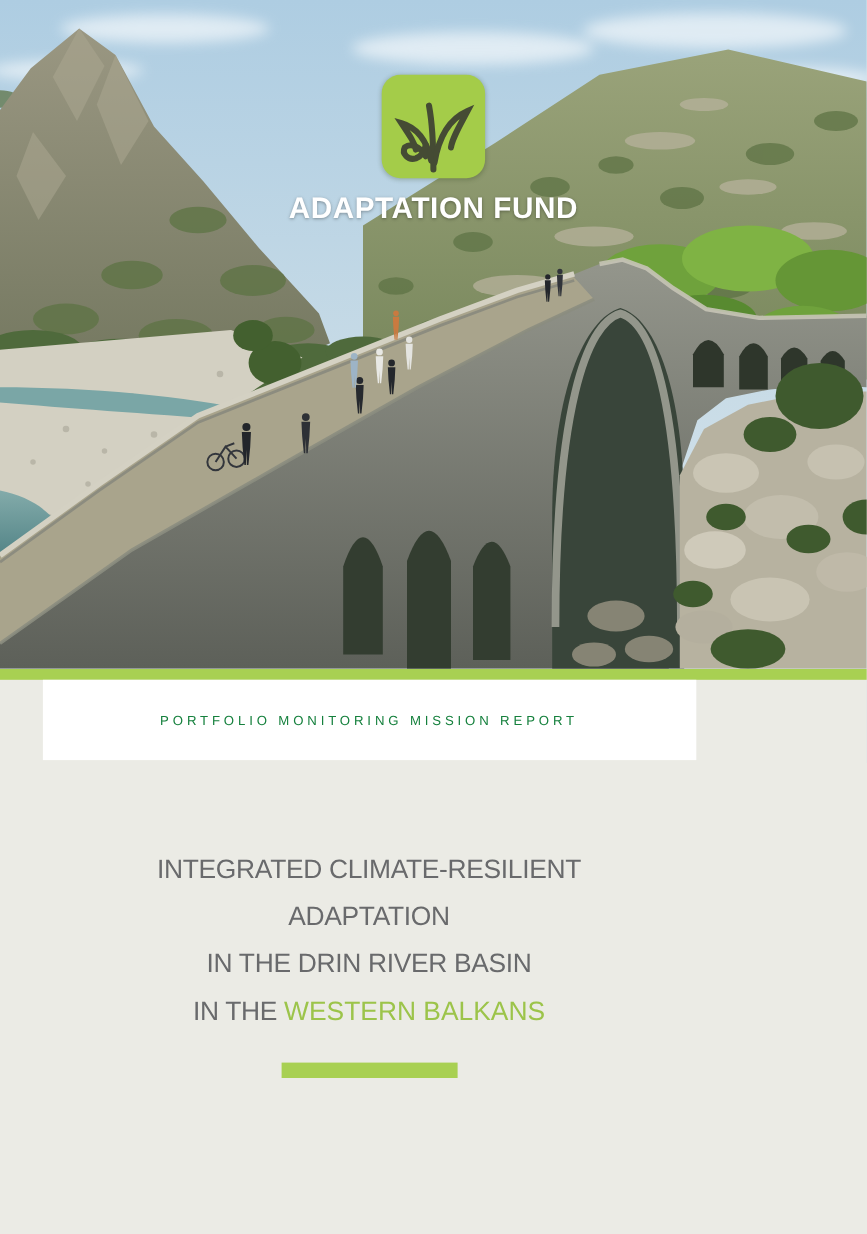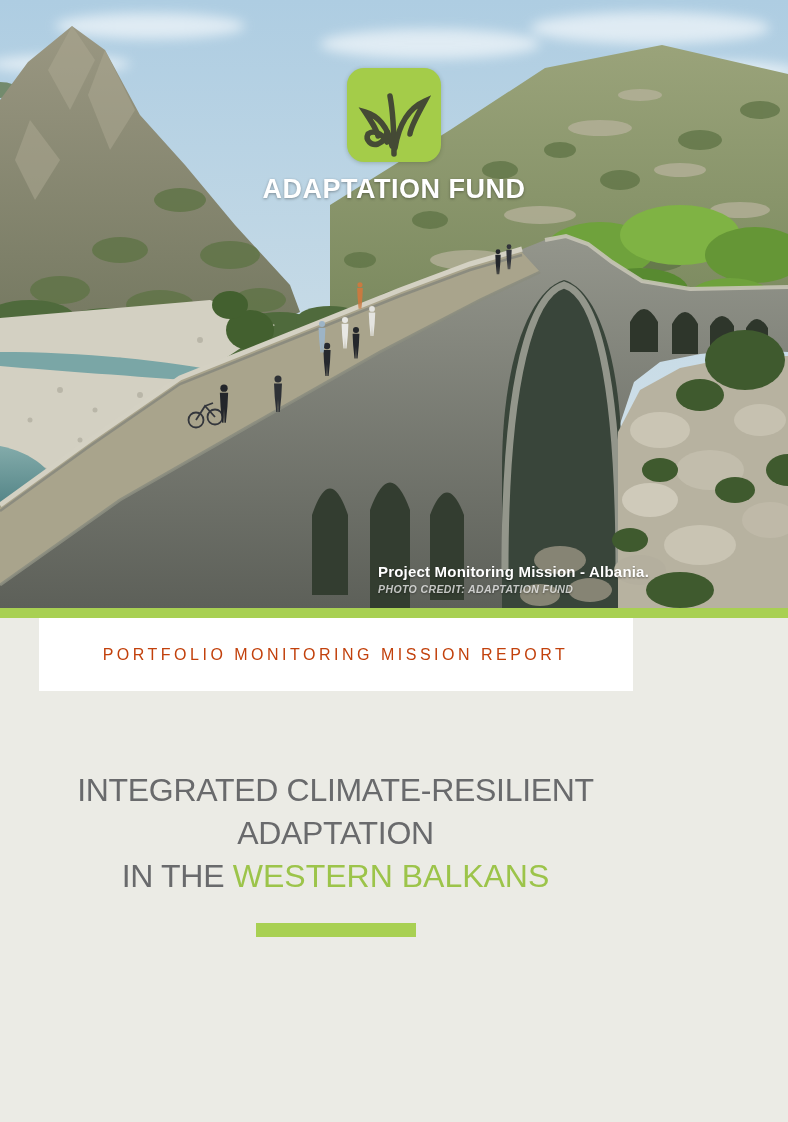--- a/index.html
+++ b/index.html
@@ -39,28 +39,28 @@
 
   
   .green-strip{width:788px;height:10px;background:#a8d052;}
 
   
   .banner{
     width:594px;height:73px;margin:0 auto;background:#ffffff;
     display:flex;align-items:center;justify-content:center;
   }
   .banner-label{
-    color:#c2410c;font-size:16px;font-weight:400;letter-spacing:3.5px;
+    color:#15803d;font-size:12px;font-weight:400;letter-spacing:3.5px;
     white-space:nowrap;
   }
 
   
   .title-block{
     margin-top:78px;text-align:center;
-    color:#696a6c;font-size:32px;line-height:43px;letter-spacing:-0.3px;
+    color:#696a6c;font-size:24px;line-height:43px;letter-spacing:-0.3px;
     font-weight:400;
   }
   .title-line{white-space:nowrap;}
   .hl{color:#9cc44a;font-weight:normal;letter-spacing:0;}
 
   
   .accent-bar{width:160px;height:14px;background:#a8d052;margin:25px auto 0;}
 </style>
 </head>
 <body>
@@ -267,35 +267,32 @@
         <g stroke="#3d4034" stroke-width="5.5" fill="none" stroke-linecap="round" opacity="0.92">
           <path d="M47,86 C47,64 46,44 43,28"></path>
           <path d="M48,80 C52,56 62,40 78,33 C70,48 64,58 63,66"></path>
           <path d="M45,78 C41,60 32,48 18,44 C26,56 30,62 31,68"></path>
           <path d="M40,74 C34,64 26,62 21,66 C18,72 24,78 31,76 C36,74 39,70 40,64"></path>
         </g>
       </svg>
     </div>
     <div class="wordmark">ADAPTATION FUND</div>
 
-    <div class="caption">
-      <div class="caption-title">Project Monitoring Mission - Albania.</div>
-      <div class="caption-credit">PHOTO CREDIT: ADAPTATION FUND</div>
-    </div>
   </div>
 
   <div class="green-strip"></div>
 
   <div class="banner">
     <div class="banner-label">PORTFOLIO MONITORING MISSION REPORT</div>
   </div>
 
   <div class="title-block">
     <div class="title-line">INTEGRATED CLIMATE-RESILIENT</div>
     <div class="title-line">ADAPTATION</div>
+    <div class="title-line">IN THE DRIN RIVER BASIN</div>
     <div class="title-line">
       <span>IN THE</span>
       <span class="hl">WESTERN BALKANS</span>
     </div>
   </div>
 
   <div class="accent-bar"></div>
 
 </div>
 

